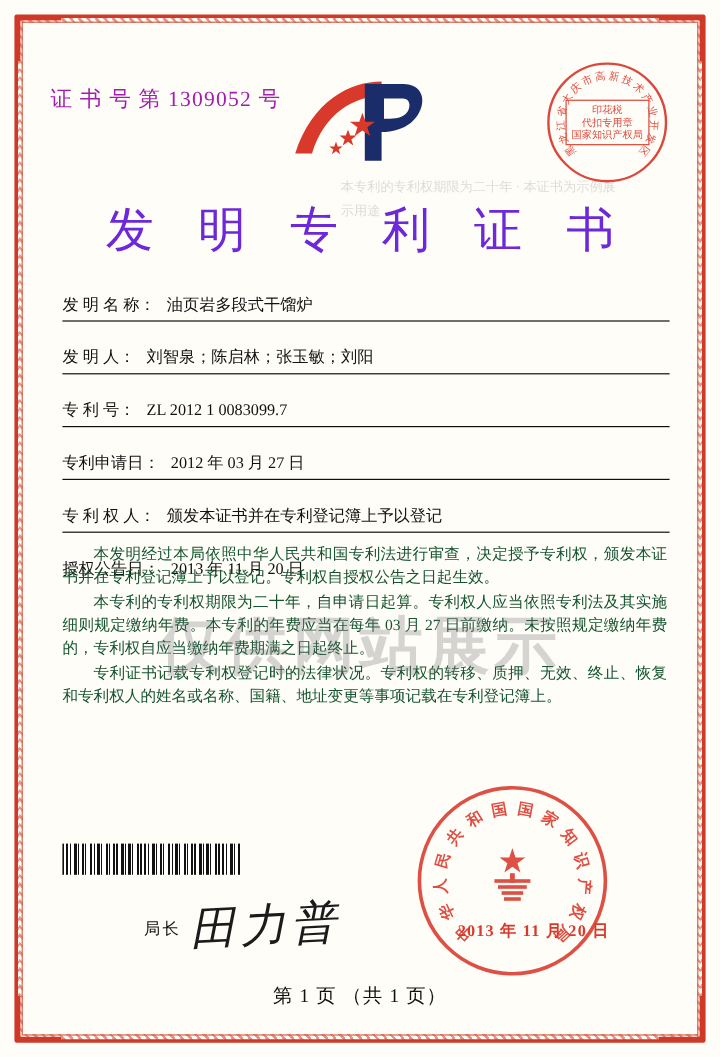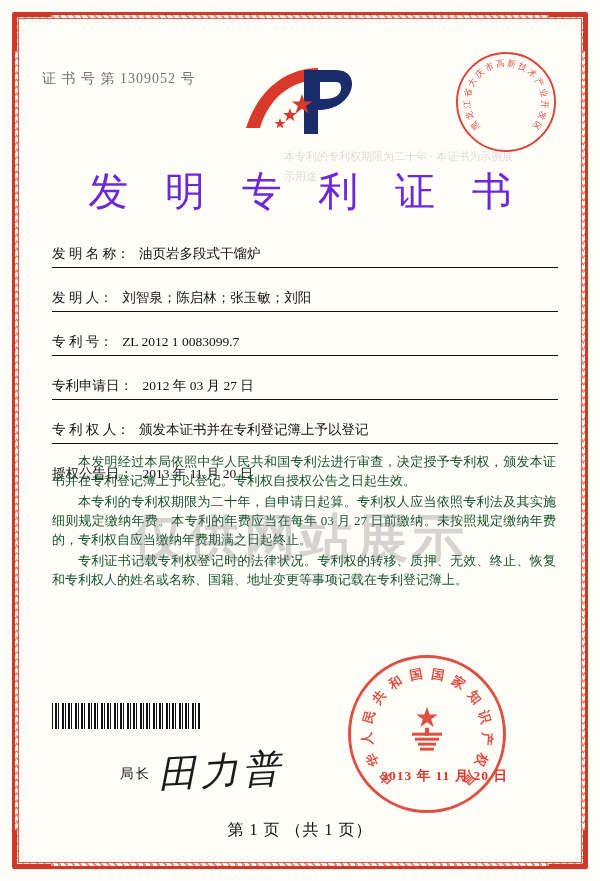--- a/index.html
+++ b/index.html
@@ -72,22 +72,22 @@
     left: 34px;
     top: 34px;
     right: 34px;
     bottom: 34px;
   }
 
   .cert-number {
     position: absolute;
     left: 8px;
     top: 36px;
-    font-size: 14px;
-    color: #737373;
+    font-size: 18px;
+    color: #a21caf;
     letter-spacing: 1px;
   }
 
   
   .logo {
     position: absolute;
     left: 50%;
     transform: translateX(-50%);
     top: 28px;
     width: 120px;
@@ -366,20 +366,25 @@
           <span style="font-size: 8.5px; transform: rotate(-8.5deg) translate(0px, -38px) rotate(0deg) translate(-50%, -50%);">高</span>
           <span style="font-size: 8.5px; transform: rotate(8.5deg) translate(0px, -38px) rotate(0deg) translate(-50%, -50%);">新</span>
           <span style="font-size: 8.5px; transform: rotate(25.5deg) translate(0px, -38px) rotate(0deg) translate(-50%, -50%);">技</span>
           <span style="font-size: 8.5px; transform: rotate(42.5deg) translate(0px, -38px) rotate(0deg) translate(-50%, -50%);">术</span>
           <span style="font-size: 8.5px; transform: rotate(59.5deg) translate(0px, -38px) rotate(0deg) translate(-50%, -50%);">产</span>
           <span style="font-size: 8.5px; transform: rotate(76.5deg) translate(0px, -38px) rotate(0deg) translate(-50%, -50%);">业</span>
           <span style="font-size: 8.5px; transform: rotate(93.5deg) translate(0px, -38px) rotate(0deg) translate(-50%, -50%);">开</span>
           <span style="font-size: 8.5px; transform: rotate(110.5deg) translate(0px, -38px) rotate(0deg) translate(-50%, -50%);">发</span>
           <span style="font-size: 8.5px; transform: rotate(127.5deg) translate(0px, -38px) rotate(0deg) translate(-50%, -50%);">区</span>
         </div>
+      <div class="inner-box">
+        <div>印花税</div>
+        <div>代扣专用章</div>
+        <div>国家知识产权局</div>
+      </div>
     </div>
 
     <div class="title">发 明 专 利 证 书</div>
 
     <div class="fields">
 
       <div class="field ruled">
         <div class="row-inner">
           <span class="lbl sp1">发 明 名 称：</span>
           <span class="val">油页岩多段式干馏炉</span>

